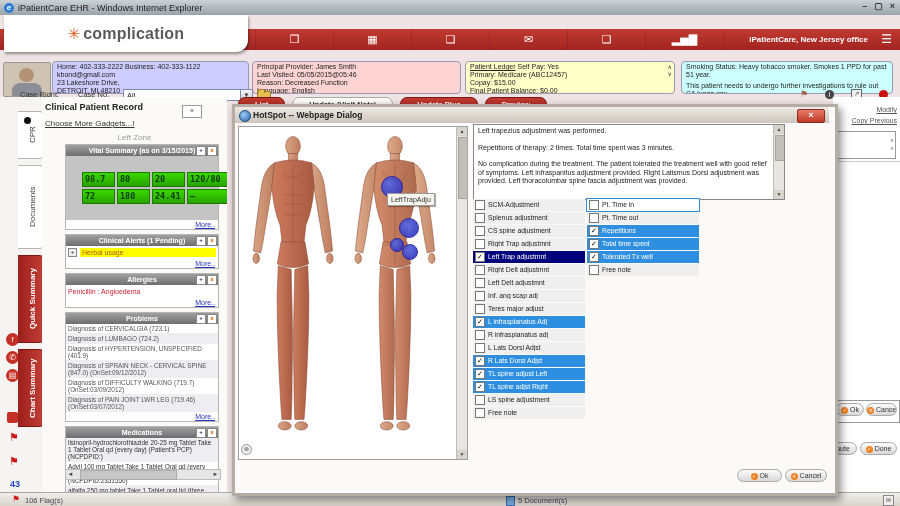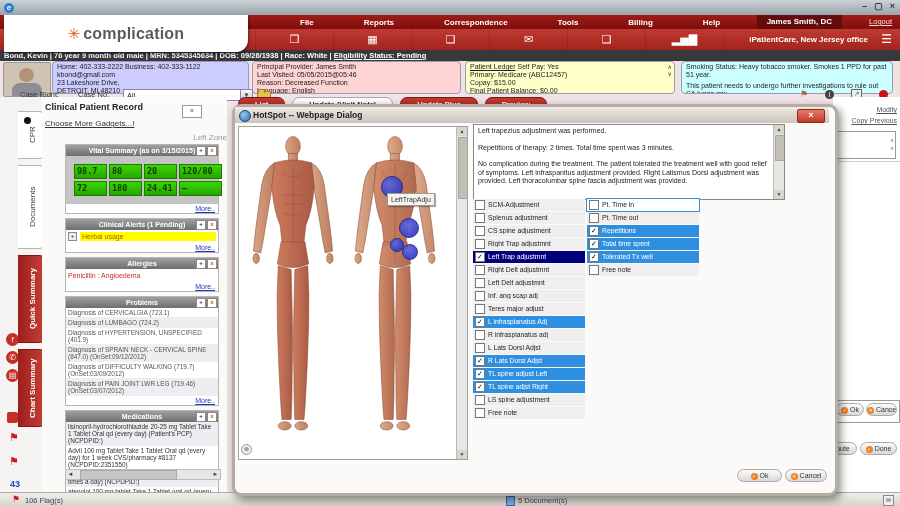--- a/index.html
+++ b/index.html
@@ -84,30 +84,30 @@
   .strip-sq{position:absolute;left:7px;top:315px;width:11px;height:11px;background:#c53026;border-radius:2px;}
   .strip-flag{position:absolute;left:9px;font-size:11px;color:#cc1a1a;}
   .strip-badge{position:absolute;left:10px;top:382px;font-size:9px;font-weight:bold;color:#2244cc;}
 
   
   .sidebar{position:absolute;left:42px;top:97px;width:185px;height:395px;background:#fbfaf9;overflow:hidden;}
   .sb-title{position:absolute;left:3px;top:5px;font-size:9px;font-weight:bold;color:#222;}
   .sb-collapse{position:absolute;left:140px;top:8px;width:18px;height:11px;border:1px solid #999;background:#fff;
     font-size:7px;text-align:center;line-height:10px;color:#447;}
   .sb-gadgets{position:absolute;left:3px;top:22px;font-size:8px;color:#333;text-decoration:underline;}
-  .sb-zone{position:absolute;left:0;top:36px;width:185px;text-align:right;font-size:8px;color:#999;}
+  .sb-zone{position:absolute;left:0;top:36px;width:185px;text-align:center;font-size:8px;color:#999;}
   .panels{position:absolute;left:23px;top:47px;width:154px;}
   .panel{border:1px solid #b5b5b5;background:#fff;margin-bottom:4px;}
   .panel-h{position:relative;height:11px;background:linear-gradient(#a0a0a0,#6e6e6e);color:#fff;
     font-size:7px;font-weight:bold;text-align:center;line-height:11px;}
   .panel-btns{position:absolute;right:1px;top:1px;display:flex;gap:1px;}
   .pbtn{width:8px;height:8px;background:#fff;border:1px solid #888;font-size:6px;line-height:7px;text-align:center;color:#226;}
   .pbtn.x{color:#c60;}
   .more{display:block;text-align:right;color:#2233bb;font-size:7px;text-decoration:underline;padding:1px 3px;}
-  .vitals-wrap{background:#c4c4c4;padding:8px;}
+  .vitals-wrap{background:#c4c4c4;padding:16px;}
   .vitals-grid{display:grid;grid-template-columns:33px 33px 33px 43px;gap:2px;}
   .vital-cell{height:13px;background:linear-gradient(#38d800,#28a400);border:1px solid #1f7a00;
     color:#103a00;font-family:"DejaVu Sans Mono",monospace;font-weight:bold;font-size:8.5px;line-height:13px;padding-left:2px;overflow:hidden;}
   .alert-row{display:flex;align-items:center;padding:2px;}
   .expander{width:7px;height:7px;border:1px solid #888;background:#eee;font-size:6px;line-height:6px;text-align:center;color:#333;margin-right:3px;flex:none;}
   .alert-text{flex:1;background:#ffff00;color:#b05500;font-size:7px;padding:1px 2px;}
   .allergy-row{padding:3px 2px;font-size:7px;color:#cc2233;}
   .srow{padding:1px 2px;font-size:6.4px;line-height:7px;color:#555;border-bottom:1px solid #eee;}
   .srow.alt{background:#ededf2;}
   .meds .srow{color:#333;}
@@ -132,21 +132,21 @@
   .rp-box .sp{position:absolute;right:1px;font-size:5px;color:#666;line-height:5px;}
   .rp-hr{position:absolute;left:0;top:64px;width:67px;border-top:1px solid #ccc;}
   .focus-rect{position:absolute;left:1px;top:303px;width:64px;height:21px;border:1px solid #999;}
   .pill{position:absolute;height:13px;background:linear-gradient(#fcfcfc,#d8d8d8);border:1px solid #aaa;border-radius:7px;
     font-size:7px;line-height:12px;color:#333;text-align:center;box-sizing:border-box;white-space:nowrap;overflow:hidden;}
   .pill .dot{display:inline-block;width:7px;height:7px;border-radius:50%;background:#f08020;color:#fff;
     font-size:5px;line-height:7px;vertical-align:0;margin-right:2px;}
 
   
   .dialog{position:absolute;left:232px;top:104px;width:600px;height:386px;background:#fbfaf8;
-    border:3px solid #b5aca4;border-radius:9px;box-shadow:3px 4px 8px rgba(0,0,0,.45);z-index:5;}
+    border:3px solid #b5aca4;border-radius:1px;box-shadow:3px 4px 8px rgba(0,0,0,.45);z-index:5;}
   .dlg-title{position:absolute;left:0;top:0;width:594px;height:16px;background:linear-gradient(#efeae5,#ccc4bc);
     font-size:8.5px;font-weight:bold;color:#222;line-height:16px;padding-left:18px;box-sizing:border-box;}
   .dlg-ico{position:absolute;left:4px;top:3px;width:10px;height:10px;border-radius:50%;
     background:radial-gradient(circle at 35% 35%,#9ec8f0,#2a6ab0);border:1px solid #1a4a80;}
   .dlg-close{position:absolute;right:4px;top:2px;width:26px;height:12px;background:linear-gradient(#e87a6a,#c03a28);
     border:1px solid #8a2a1c;border-radius:2px;color:#fff;text-align:center;line-height:11px;font-size:9px;font-weight:bold;}
   .body-panel{position:absolute;left:3px;top:19px;width:230px;height:334px;background:#fff;border:1px solid #a0a0a0;box-sizing:border-box;}
   .v-scroll{position:absolute;width:10px;background:#e8e6e2;border-left:1px solid #bbb;}
   .v-scroll .ar{position:absolute;left:0;width:10px;height:9px;font-size:5px;text-align:center;line-height:9px;color:#444;background:#d8d4ce;}
   .v-scroll .th{position:absolute;left:1px;width:8px;background:#c2beb8;border:1px solid #a8a49e;}
@@ -172,39 +172,28 @@
   .fig{position:absolute;z-index:1;}
   .ln{fill:none;stroke:#7d4432;stroke-width:.8;opacity:.45;}
 </style>
 </head>
 <body>
 
 <div class="screen">
 
   <div class="titlebar">
     <span class="ie-icon">e</span>
+    <span>iPatientCare EHR - Windows Internet Explorer</span>
     <span class="win-controls">
       <span>–</span>
       <span>▢</span>
       <span>×</span>
     </span>
   </div>
 
-  <div class="menubar">
-    <span class="menu-items">
-        <span class="menu-item">File</span>
-        <span class="menu-item">Reports</span>
-        <span class="menu-item">Correspondence</span>
-        <span class="menu-item">Tools</span>
-        <span class="menu-item">Billing</span>
-        <span class="menu-item">Help</span>
-      </span>
-    <span class="user-band">James Smith, DC</span>
-    <span class="logout">Logout</span>
-  </div>
 
   <div class="toolbar">
     <span class="tool-icons">
         <span class="tool-cell">▤</span>
         <span class="tool-cell">⊞</span>
         <span class="tool-cell">❐</span>
         <span class="tool-cell">▦</span>
         <span class="tool-cell">❏</span>
         <span class="tool-cell">✉</span>
         <span class="tool-cell">❑</span>
@@ -212,23 +201,20 @@
       </span>
     <span class="office">iPatientCare, New Jersey office</span>
     <span class="hamburger">☰</span>
   </div>
 
   <div class="logo-card">
     <span class="logo-spiral">✳</span>
     <span class="logo-text">complication</span>
   </div>
 
-  <div class="patientbar">
-    <span>Bond, Kevin | 76 year 9 month old male | MRN: 5345345634 | DOB: 09/26/1938 | Race: White | </span><a>Eligibility Status: Pending</a>
-  </div>
 
   <div class="photo">
     <span class="head"></span>
     <span class="bust"></span>
   </div>
   <div class="ibox box-contact">
     <div>
         <div class="info-line">Home: 402-333-2222 Business: 402-333-1122</div>
         <div class="info-line">kbond@gmail.com</div>
         <div class="info-line">23 Lakeshore Drive,</div>

